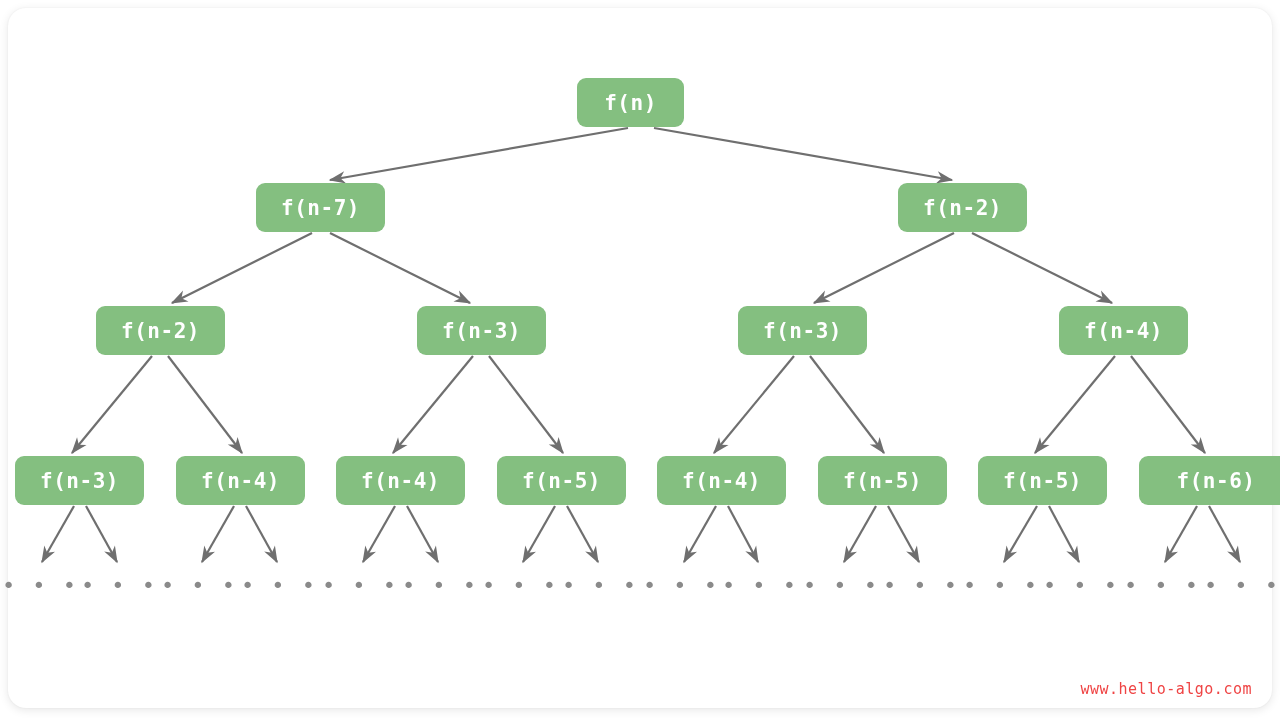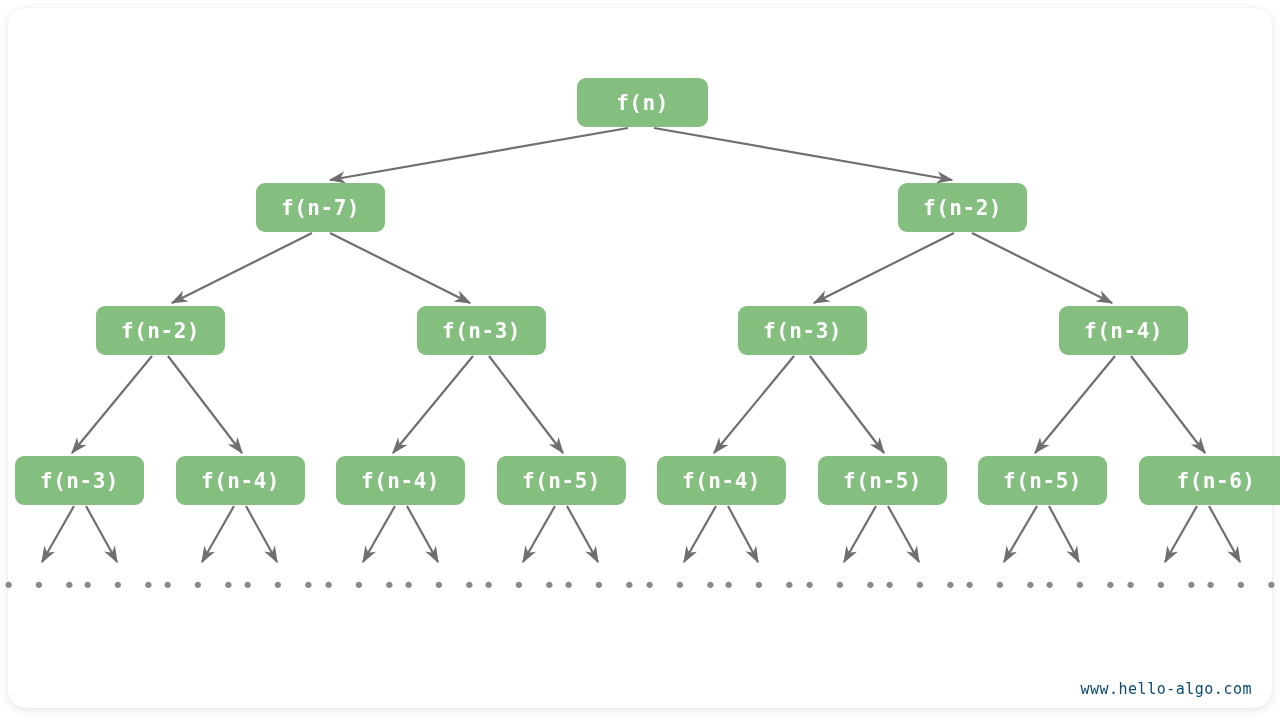--- a/index.html
+++ b/index.html
@@ -56,21 +56,21 @@
     font-size: 22px;
     line-height: 1;
     letter-spacing: 2px;
     transform: translate(-50%, -50%);
     white-space: nowrap;
   }
   #watermark {
     position: absolute;
     right: 28px;
     bottom: 22px;
-    color: #0c4a6e;
+    color: #ef4444;
     font-family: "DejaVu Sans Mono", "Liberation Mono", monospace;
     font-size: 15px;
     letter-spacing: 0.5px;
     white-space: nowrap;
   }
 </style>
 </head>
 <body>
 
 <div id="stage">
@@ -111,21 +111,21 @@
         <line x1="876" y1="506" x2="844" y2="562" stroke="#6f6f6f" stroke-width="2.2" stroke-linecap="butt" marker-end="url(#arrowhead)"></line>
         <line x1="888" y1="506" x2="919" y2="562" stroke="#6f6f6f" stroke-width="2.2" stroke-linecap="butt" marker-end="url(#arrowhead)"></line>
         <line x1="1037" y1="506" x2="1004" y2="562" stroke="#6f6f6f" stroke-width="2.2" stroke-linecap="butt" marker-end="url(#arrowhead)"></line>
         <line x1="1049" y1="506" x2="1079" y2="562" stroke="#6f6f6f" stroke-width="2.2" stroke-linecap="butt" marker-end="url(#arrowhead)"></line>
         <line x1="1197" y1="506" x2="1165" y2="562" stroke="#6f6f6f" stroke-width="2.2" stroke-linecap="butt" marker-end="url(#arrowhead)"></line>
         <line x1="1209" y1="506" x2="1240" y2="562" stroke="#6f6f6f" stroke-width="2.2" stroke-linecap="butt" marker-end="url(#arrowhead)"></line>
       </g>
   </svg>
 
   <div id="node-layer">
-      <div class="node" style="left: 577px; top: 78px; width: 131px; height: 49px; background: rgb(132, 191, 128); color: rgb(255, 255, 255);">
+      <div class="node" style="left: 577px; top: 78px; width: 107px; height: 49px; background: rgb(132, 191, 128); color: rgb(255, 255, 255);">
         <span>f(n)</span>
       </div>
       <div class="node" style="left: 256px; top: 183px; width: 129px; height: 49px; background: rgb(132, 191, 128); color: rgb(255, 255, 255);">
         <span>f(n-7)</span>
       </div>
       <div class="node" style="left: 898px; top: 183px; width: 129px; height: 49px; background: rgb(132, 191, 128); color: rgb(255, 255, 255);">
         <span>f(n-2)</span>
       </div>
       <div class="node" style="left: 96px; top: 306px; width: 129px; height: 49px; background: rgb(132, 191, 128); color: rgb(255, 255, 255);">
         <span>f(n-2)</span>

